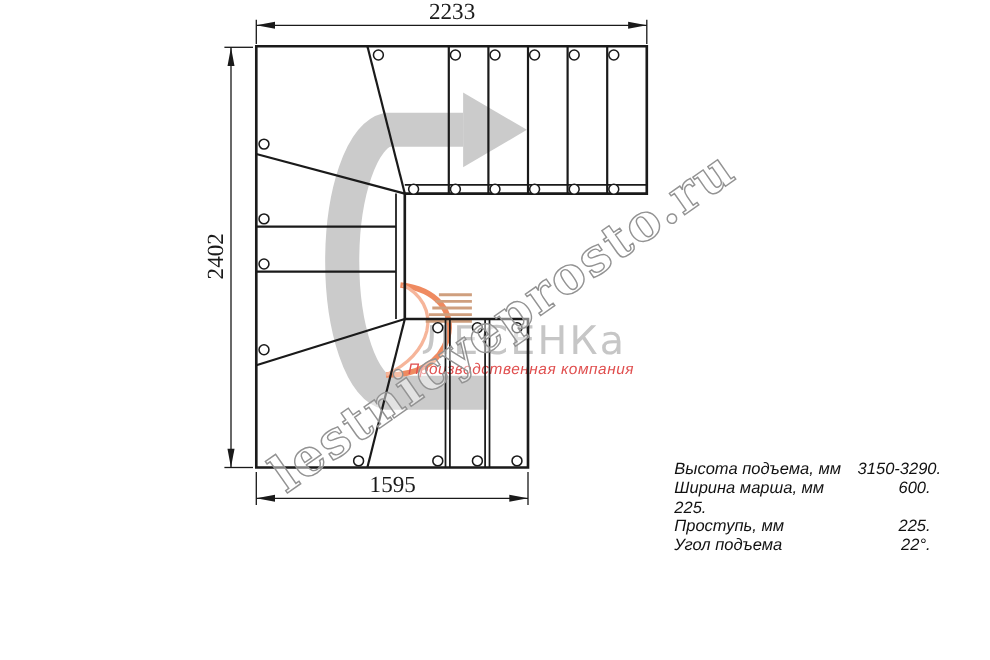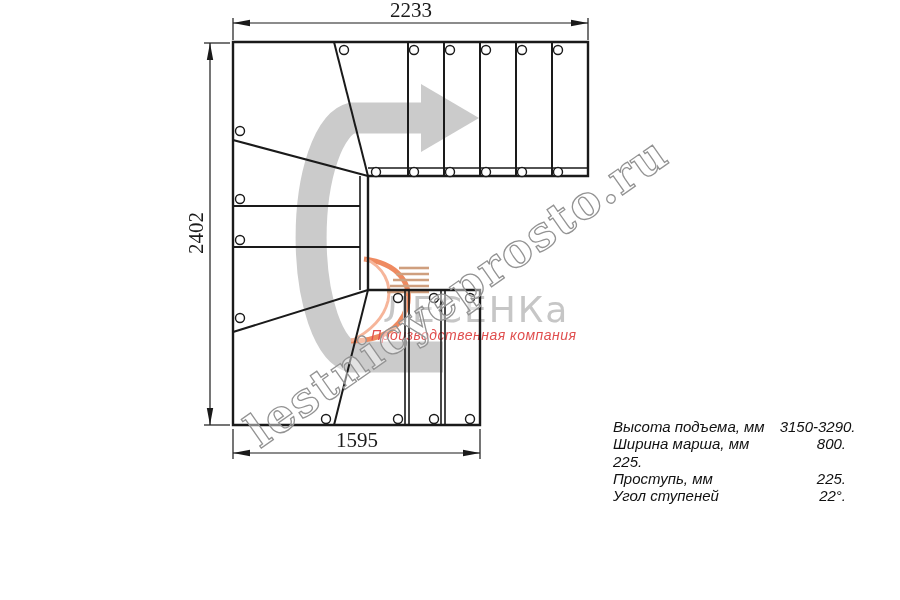--- a/index.html
+++ b/index.html
@@ -126,27 +126,27 @@
     <text x="260" y="449" transform="rotate(-35 260 449)" class="watermark">lestnicyeprosto.ru</text>
   </svg>
 
   <div class="specs">
     <div class="spec-row">
       <span class="lbl">Высота подъема, мм</span>
       <span class="val">3150-3290.</span>
     </div>
     <div class="spec-row">
       <span class="lbl">Ширина марша, мм</span>
-      <span class="val">800.</span>
+      <span class="val">600.</span>
     </div>
     <div class="spec-row">
       <span class="val">225.</span>
     </div>
     <div class="spec-row">
       <span class="lbl">Проступь, мм</span>
       <span class="val">225.</span>
     </div>
     <div class="spec-row">
-      <span class="lbl">Угол ступеней</span>
+      <span class="lbl">Угол подъема</span>
       <span class="val">22°.</span>
     </div>
   </div>
 </div>
 
 </body></html>

